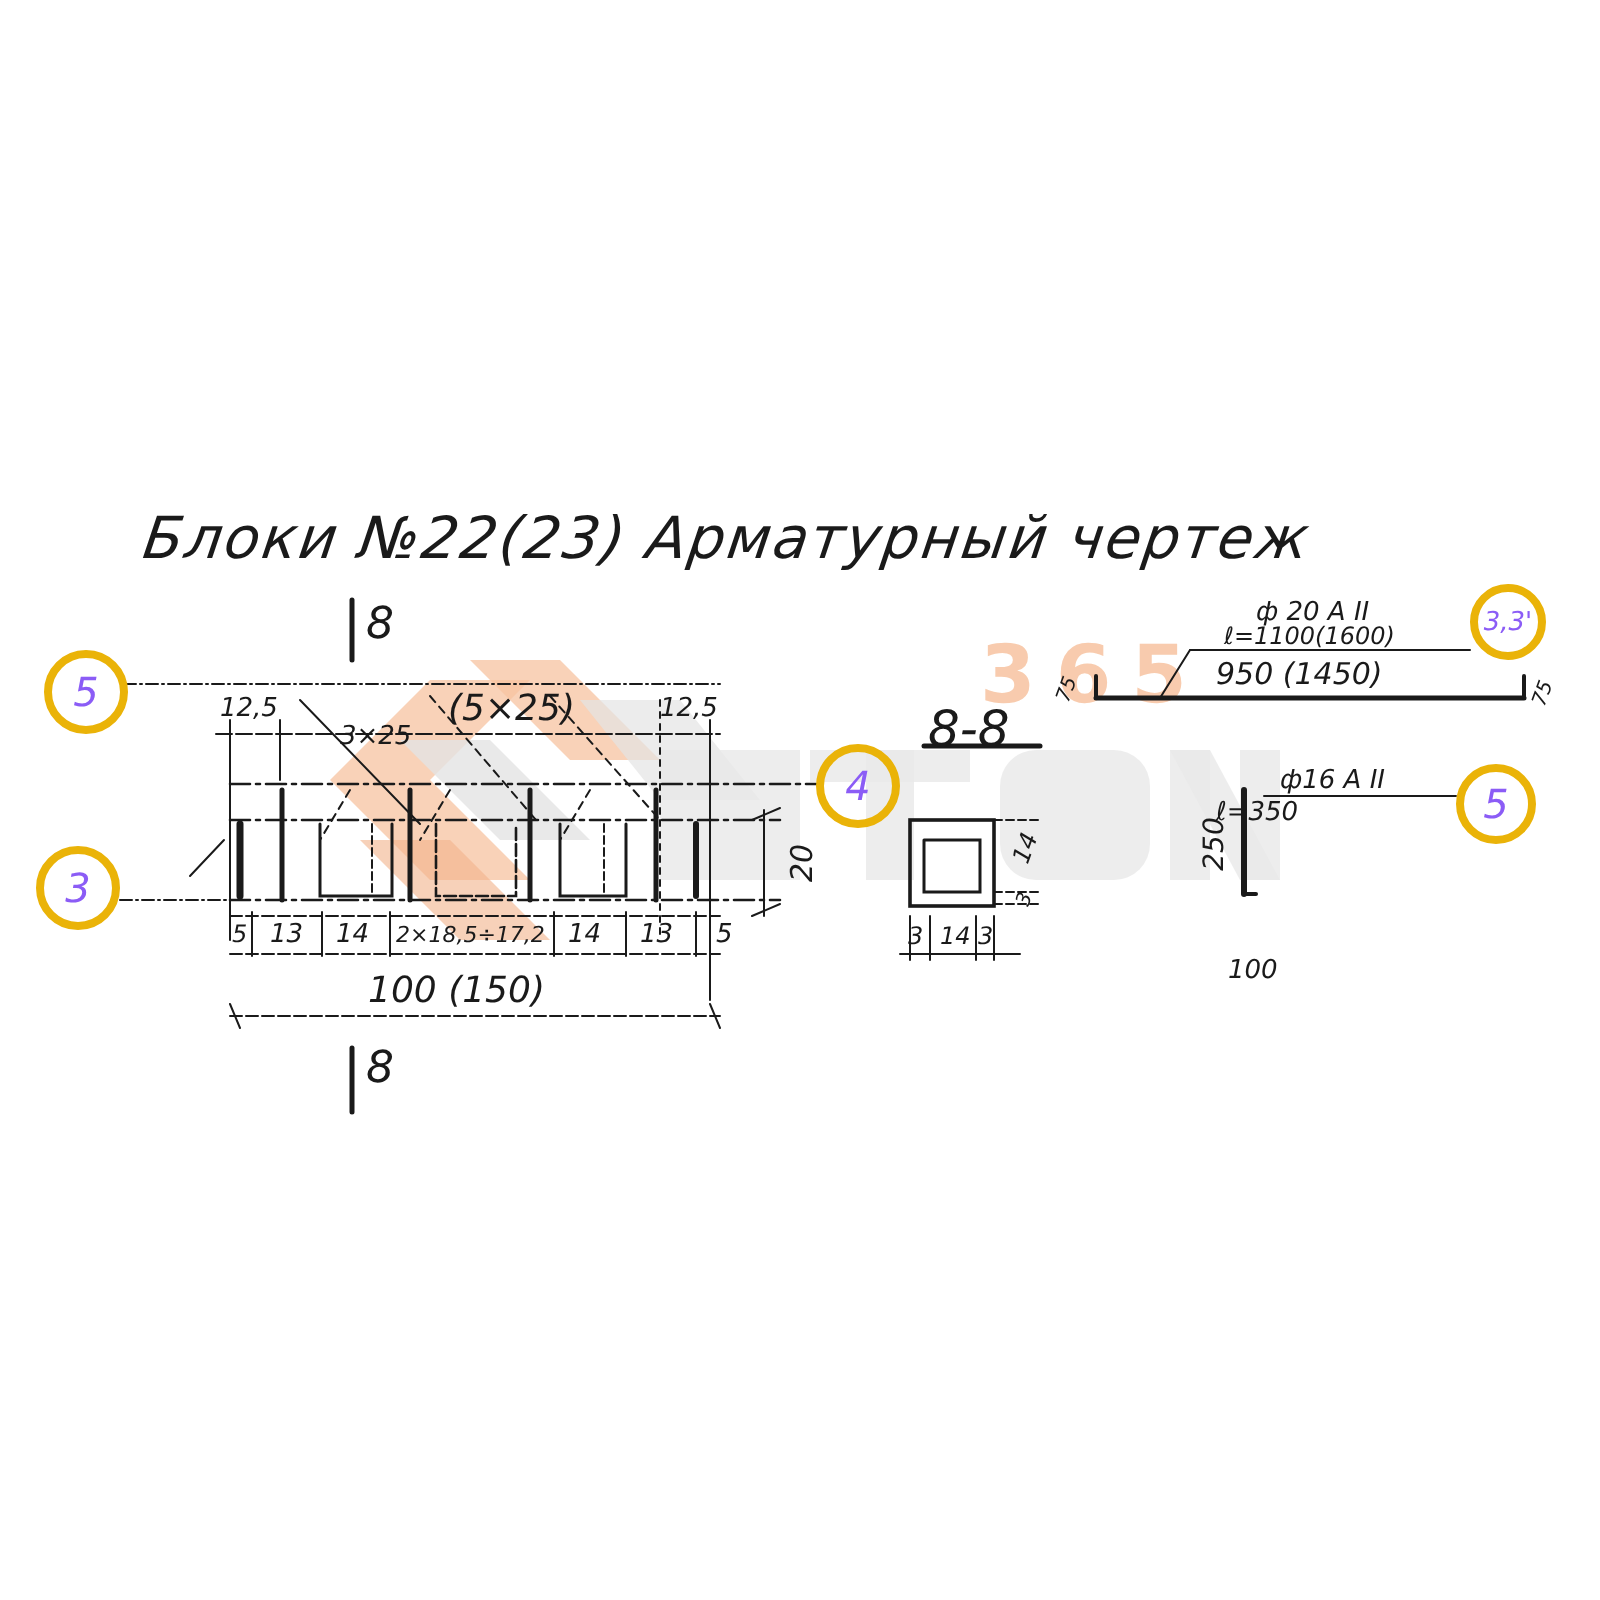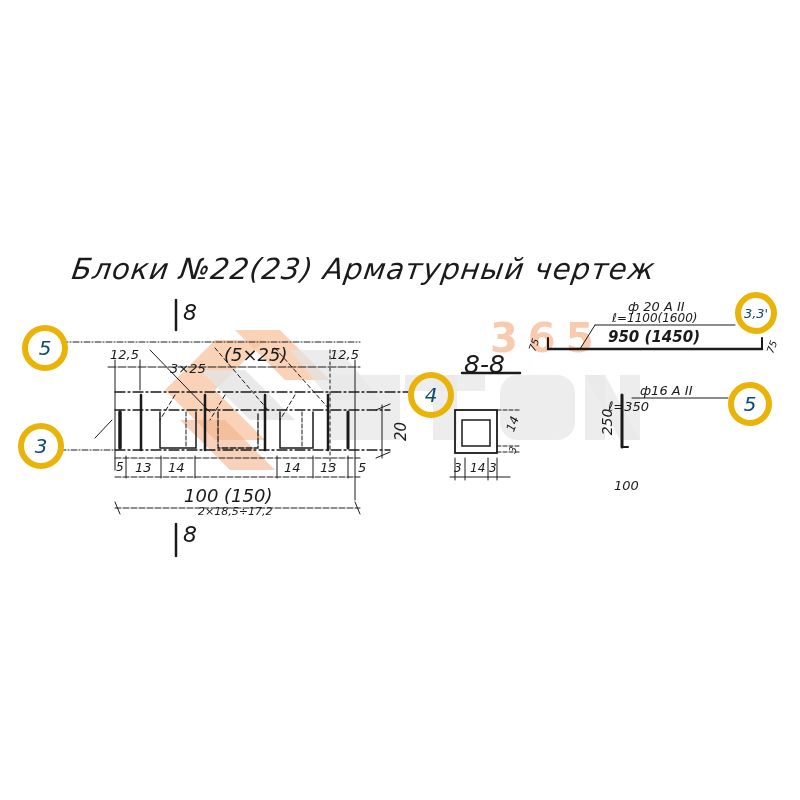--- a/index.html
+++ b/index.html
@@ -2,23 +2,23 @@
 <html><head>
 <meta charset="utf-8">
 <style>
   html, body { margin: 0; padding: 0; background: #ffffff; }
   body { width: 800px; height: 800px; position: relative; overflow: hidden;
          font-family: "DejaVu Sans", sans-serif; }
   .layer { position: absolute; left: 0; top: 0; width: 780px; height: 800px; }
   .txt { position: absolute; font-family: "DejaVu Sans", sans-serif; font-style: italic;
          color: #1a1a1a; white-space: nowrap; line-height: 1; }
   .title { font-size: 29px; letter-spacing: 1px; transform: skewX(-8deg); }
-  .circ { position: absolute; border: 6px solid #eab308; border-radius: 50%;
+  .circ { position: absolute; border: 4px solid #eab308; border-radius: 50%;
           display: flex; align-items: center; justify-content: center;
-          font-family: "DejaVu Sans", sans-serif; font-style: italic; color: #0c4a6e; }
+          font-family: "DejaVu Sans", sans-serif; font-style: italic; color: #8b5cf6; }
   .wm-text { position: absolute; font-family: "DejaVu Sans", sans-serif; font-weight: bold;
              white-space: nowrap; line-height: 1; }
 </style>
 </head>
 <body>
 
 <div class="layer">
   <svg width="800" height="800">
 
     <polygon points="165,390 215,340 265,340 215,390 265,440 215,440" fill="#f7c3a0" opacity="0.75"></polygon>
@@ -135,21 +135,21 @@
 <div class="txt" style="left:183px; top:524px; font-size:22px;">8</div>
 
 <div class="txt" style="left:110px; top:348px; font-size:13px;">12,5</div>
 <div class="txt" style="left:170px; top:346px; font-size:13px;margin-top:16px;">3×25</div>
 <div class="txt" style="left:224px; top:346px; font-size:18px;">(5×25)</div>
 <div class="txt" style="left:330px; top:348px; font-size:13px;">12,5</div>
 
 <div class="txt" style="left:116px; top:461px; font-size:12px;">5</div>
 <div class="txt" style="left:135px; top:461px; font-size:13px;">13</div>
 <div class="txt" style="left:168px; top:461px; font-size:13px;">14</div>
-<div class="txt" style="left:198px; top:462px; font-size:11px;margin-top:44px;">2×18,5÷17,2</div>
+<div class="txt" style="left:198px; top:462px; font-size:11px;">2×18,5÷17,2</div>
 <div class="txt" style="left:284px; top:461px; font-size:13px;">14</div>
 <div class="txt" style="left:320px; top:461px; font-size:13px;">13</div>
 <div class="txt" style="left:358px; top:461px; font-size:13px;">5</div>
 
 <div class="txt" style="left:184px; top:487px; font-size:18px;">100 (150)</div>
 
 <div class="txt" style="left:392px; top:424px; font-size:15px; transform: rotate(-90deg);">20</div>
 
 <div class="circ" style="left:22px; top:325px; width:34px; height:34px; font-size:20px;">
   <span>5</span>
@@ -163,21 +163,21 @@
 
 <div class="txt" style="left:464px; top:352px; font-size:25px;">8-8</div>
 <div class="txt" style="left:454px; top:462px; font-size:12px;">3</div>
 <div class="txt" style="left:470px; top:462px; font-size:12px;">14</div>
 <div class="txt" style="left:489px; top:462px; font-size:12px;">3</div>
 <div class="txt" style="left:505px; top:418px; font-size:12px; transform: rotate(-70deg);">14</div>
 <div class="txt" style="left:510px; top:445px; font-size:10px; transform: rotate(-70deg);">3</div>
 
 <div class="txt" style="left:628px; top:300px; font-size:13px;">ф 20 А II</div>
 <div class="txt" style="left:612px; top:312px; font-size:12px;">ℓ=1100(1600)</div>
-<div class="txt" style="left:608px; top:330px; font-size:15px;font-weight:bold;">950 (1450)</div>
+<div class="txt" style="left:608px; top:330px; font-size:15px;">950 (1450)</div>
 <div class="txt" style="left:528px; top:340px; font-size:10px; transform: rotate(-70deg);">75</div>
 <div class="txt" style="left:766px; top:342px; font-size:10px; transform: rotate(-70deg);">75</div>
 <div class="circ" style="left:735px; top:292px; width:30px; height:30px; font-size:13px;">
   <span>3,3'</span>
 </div>
 
 <div class="txt" style="left:640px; top:384px; font-size:13px;">ф16 А II</div>
 <div class="txt" style="left:608px; top:400px; font-size:13px;">ℓ=350</div>
 <div class="txt" style="left:594px; top:415px; font-size:14px; transform: rotate(-90deg);">250</div>
 <div class="txt" style="left:614px; top:452px; font-size:13px;margin-top:27px;">100</div>

